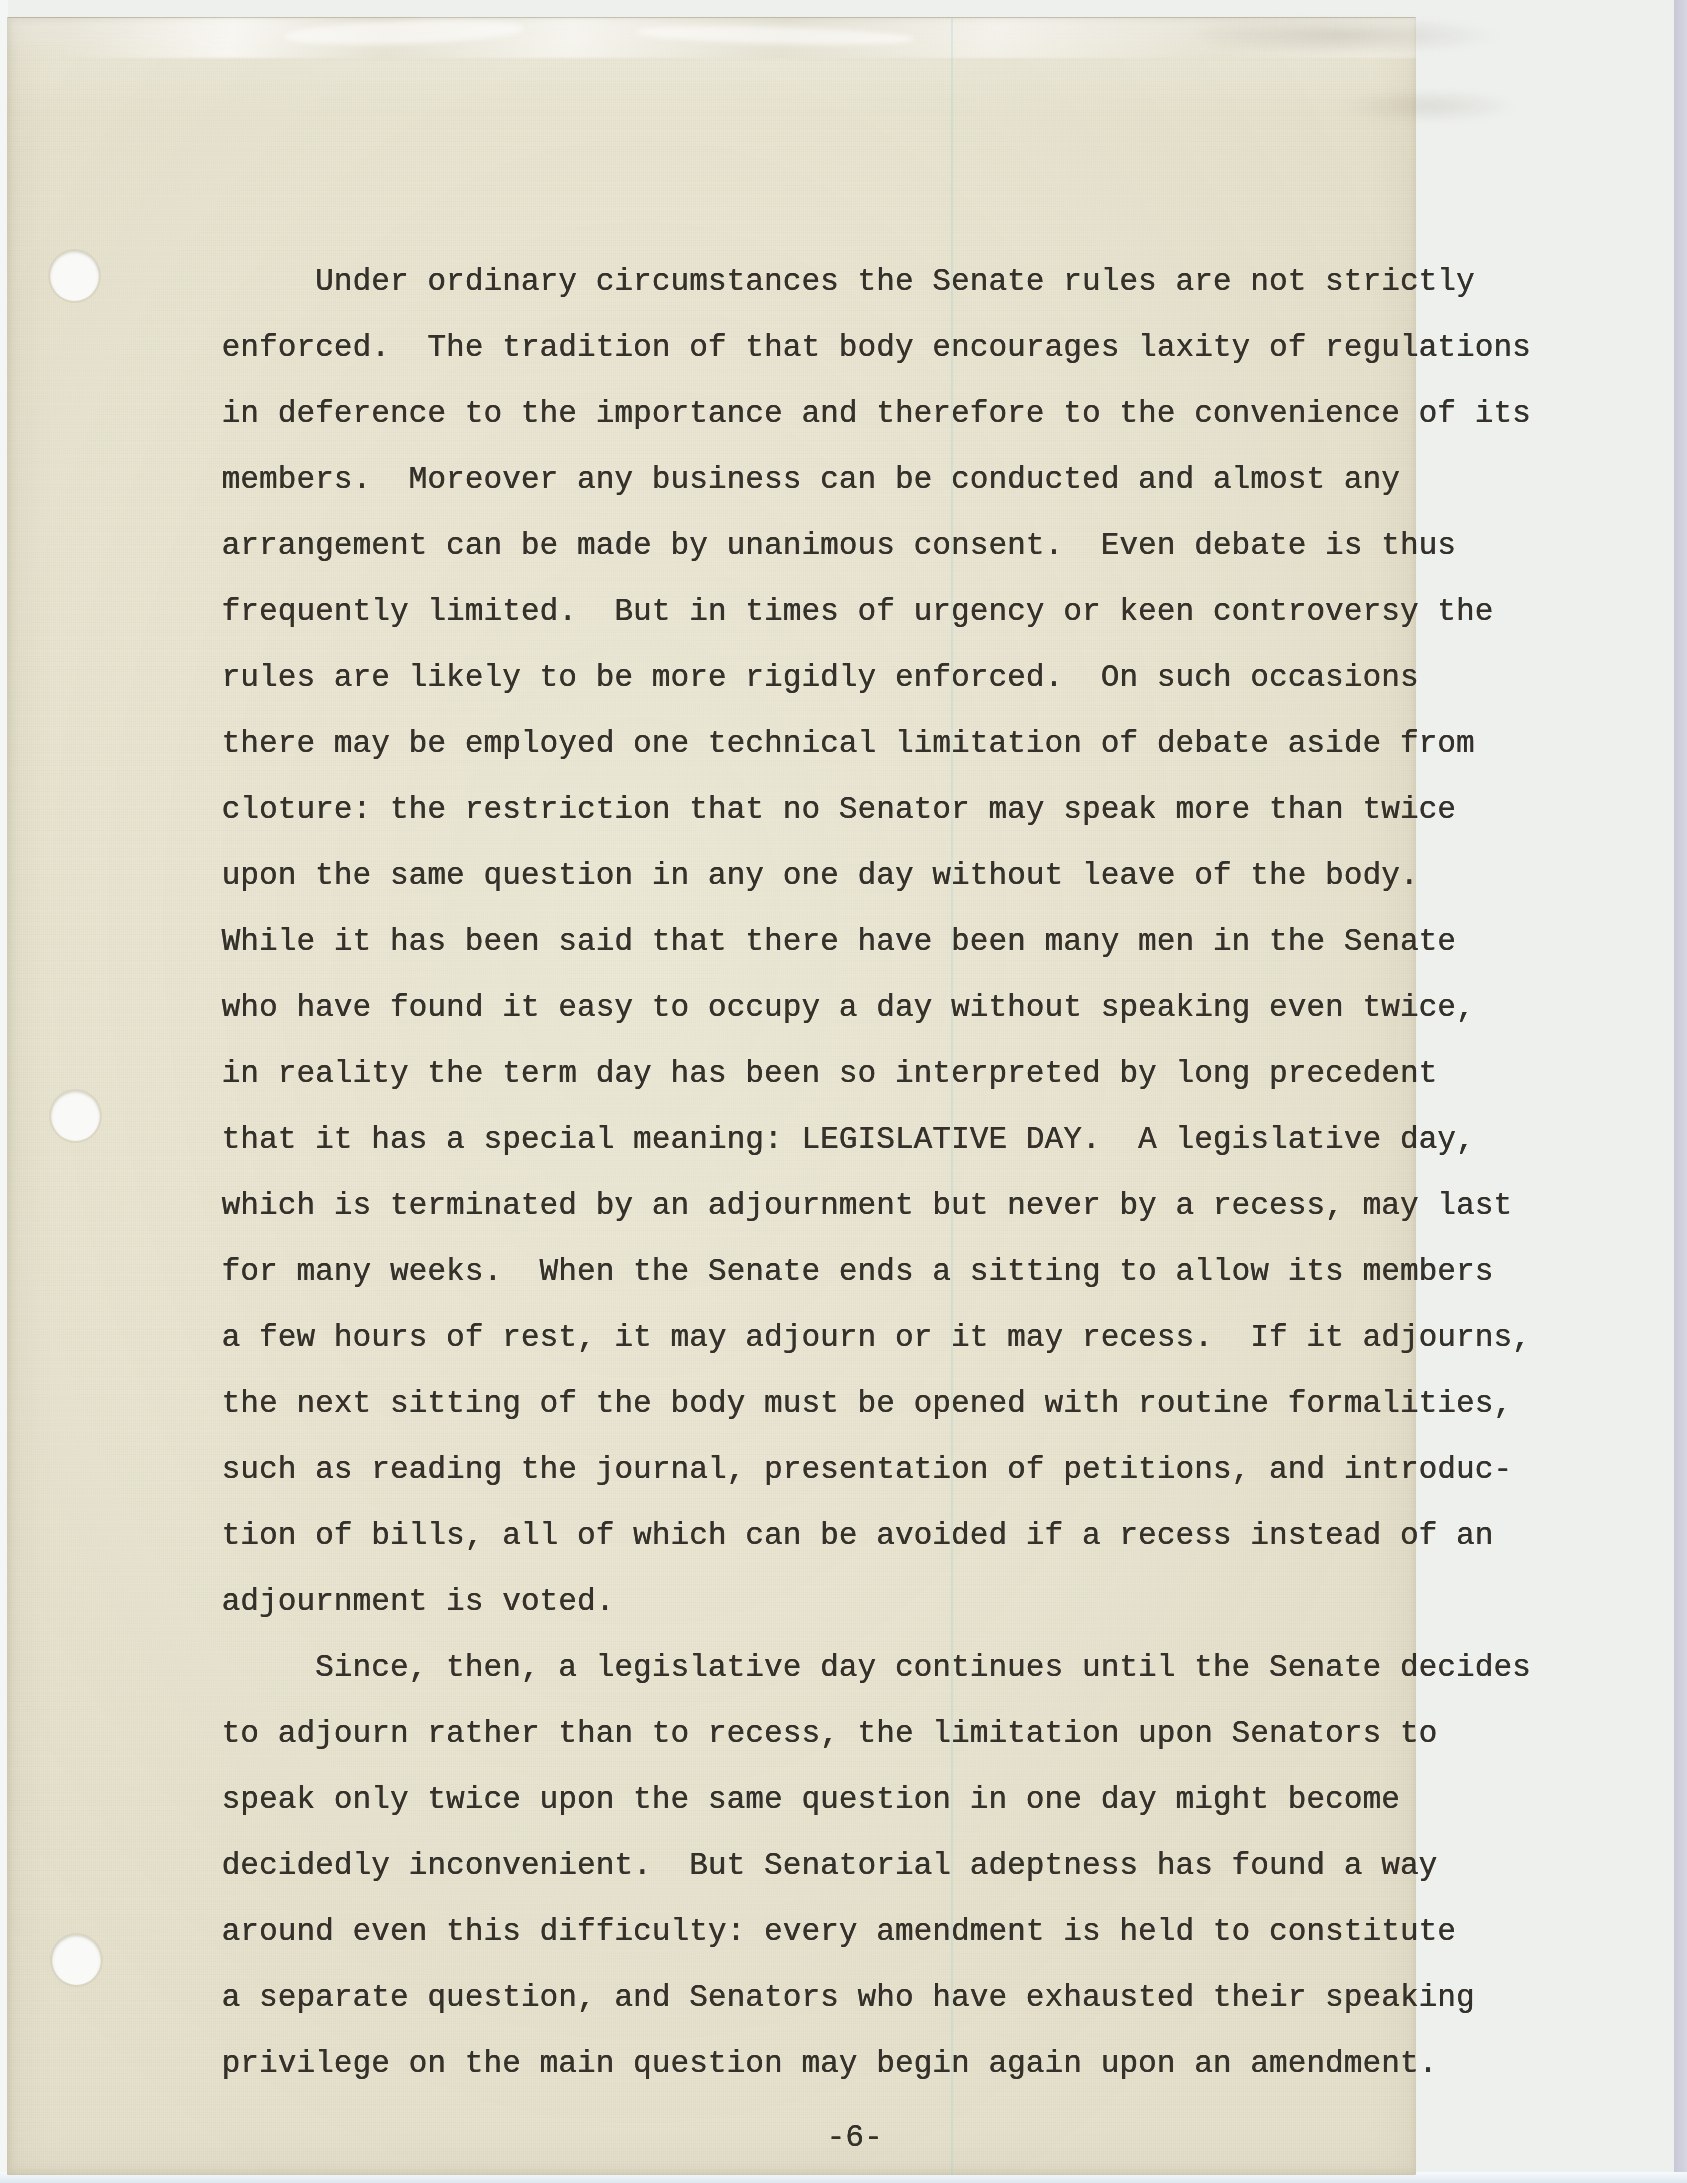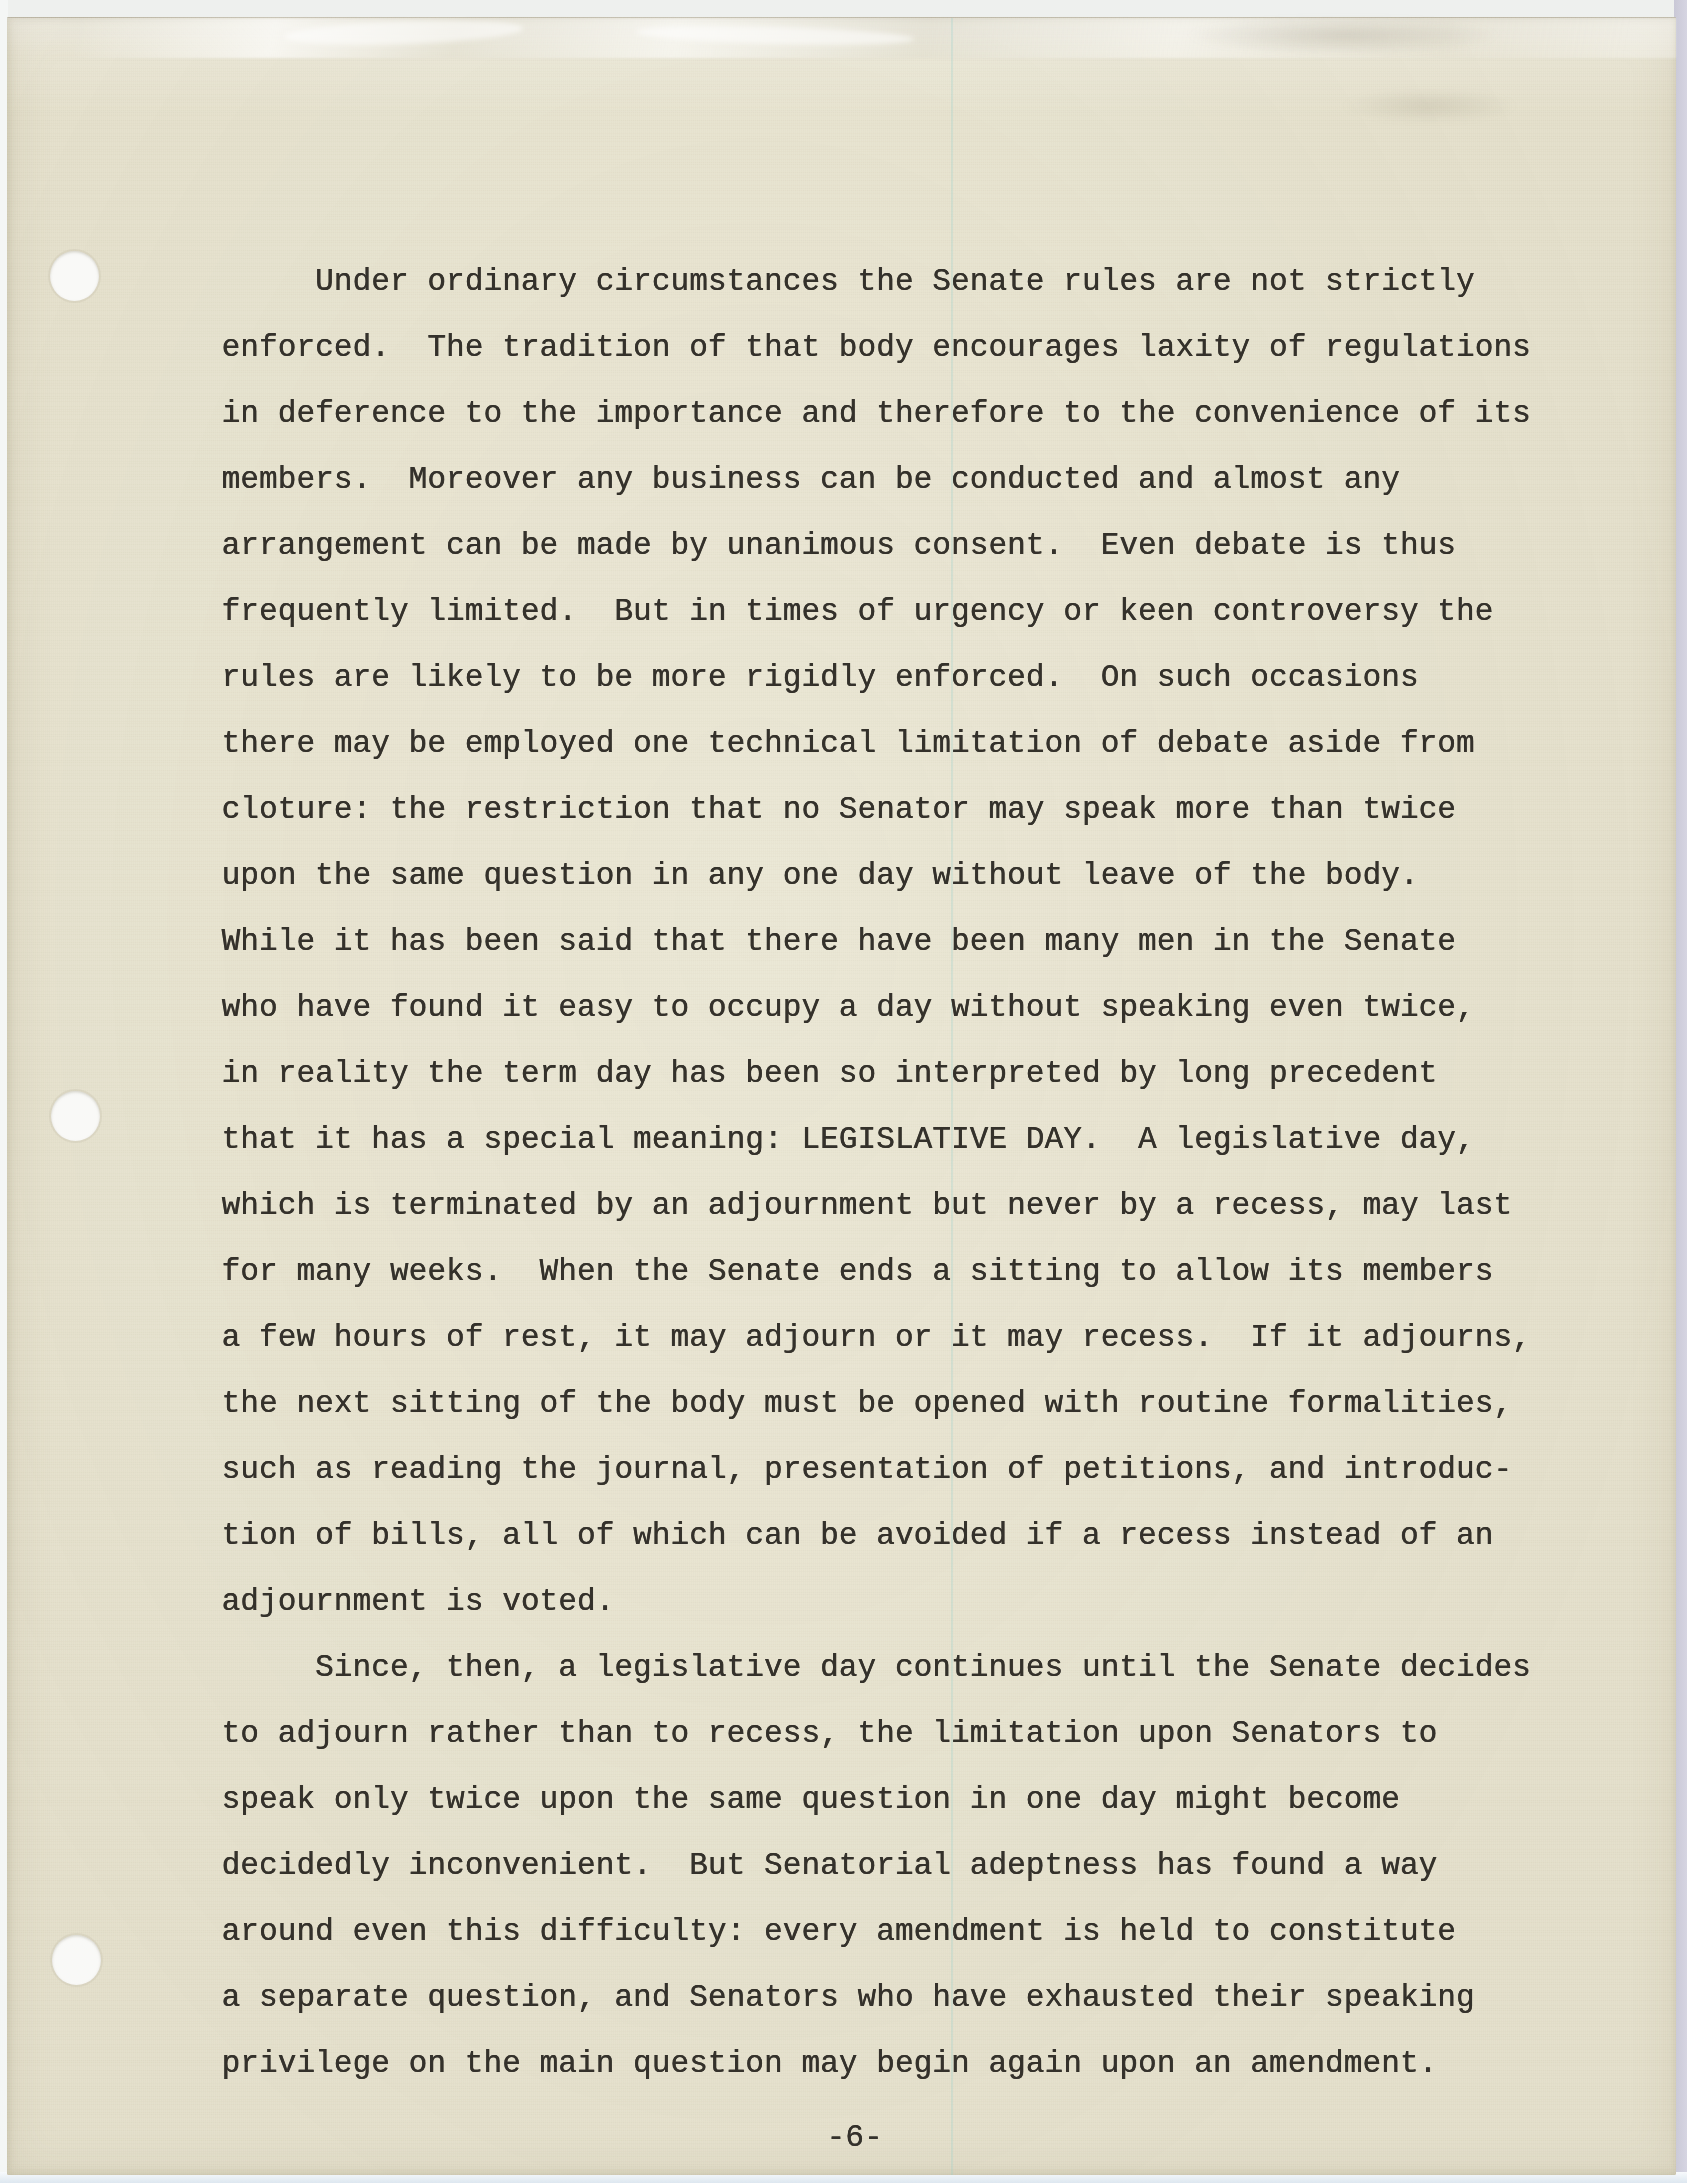--- a/index.html
+++ b/index.html
@@ -16,21 +16,21 @@
   .bed-bottom{
     position:absolute;left:0;bottom:0;width:100%;height:10.6px;
     background:linear-gradient(180deg,#f8fafc,#dde7f0);
   }
   .bed-left{
     position:absolute;left:0;top:0;width:8px;height:100%;
     background:#f4f6f5;
   }
   
   .paper{
-    position:absolute;left:6.6px;top:17px;width:1669px;height:2157px;
+    position:absolute;left:6.6px;top:17px;width:1409px;height:2157px;
     background-color:#e9e5d1;
     background-image:
       linear-gradient(180deg,rgba(255,255,255,.50) 0px,rgba(255,255,255,.16) 36px,rgba(255,255,255,0) 99px),
       radial-gradient(ellipse 1125px 1654px at 45% 42%,rgba(255,255,255,.10),rgba(90,80,50,.035) 85%),
       repeating-linear-gradient(0deg,rgba(120,110,80,.022) 0 0.7px,transparent 0.7px 2.6px),
       repeating-linear-gradient(90deg,rgba(120,110,80,.014) 0 0.7px,transparent 0.7px 2px);
     box-shadow:
       inset 0 0 46px rgba(140,130,100,.16),
       inset 2.6px 0 9.3px rgba(150,140,110,.14),
       inset 0 -2px 6.6px rgba(150,140,110,.12);

